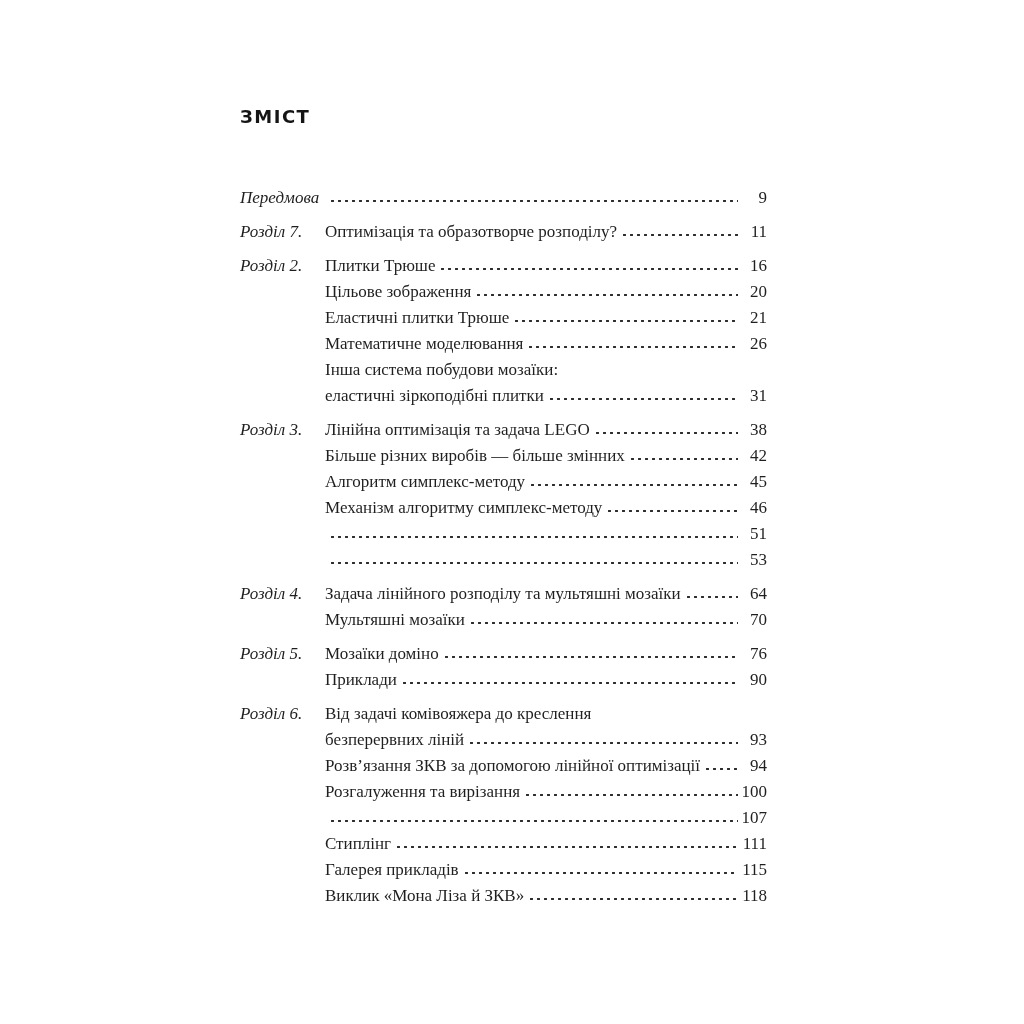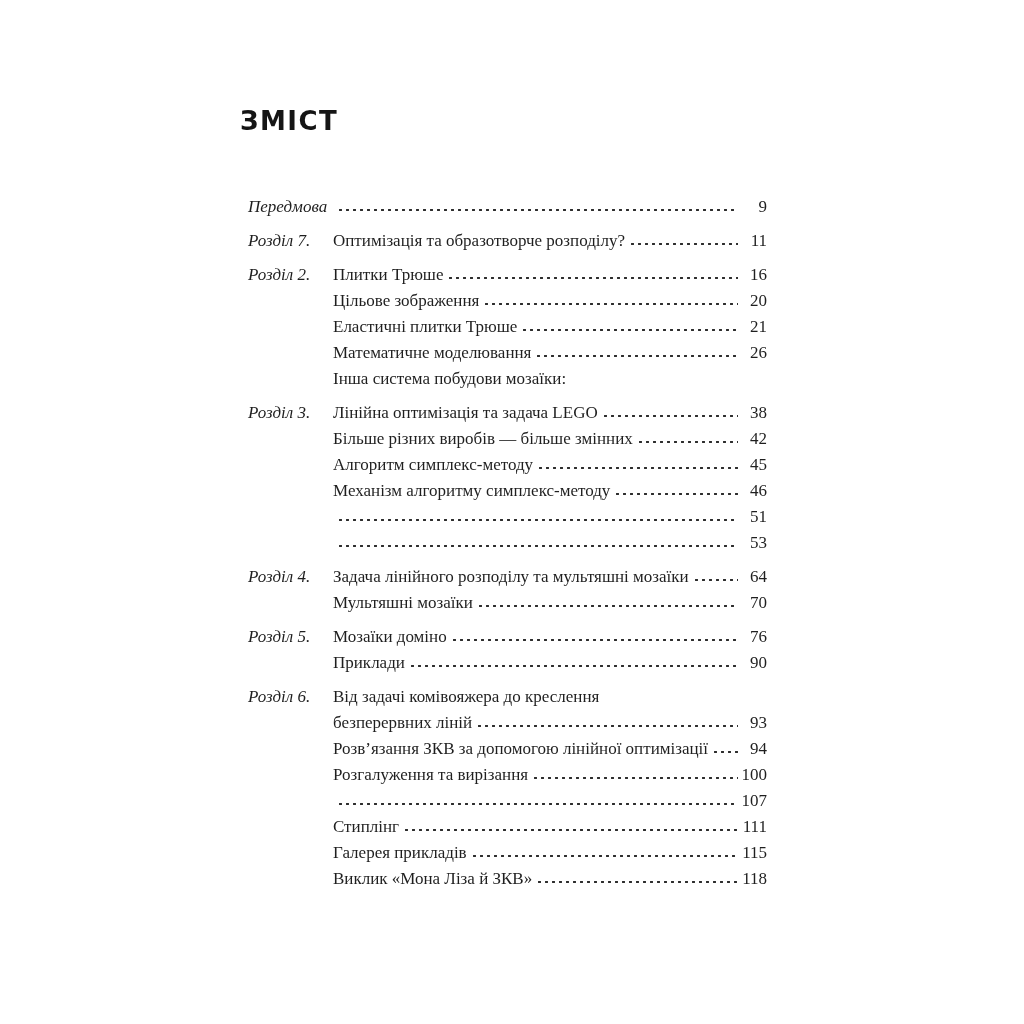--- a/index.html
+++ b/index.html
@@ -14,28 +14,27 @@
     position: absolute;
     left: 240px;
     top: 106px;
     width: 527px;
     color: #1f1f1f;
     font-family: "Liberation Serif", "DejaVu Serif", serif;
   }
   .page-title {
     font-family: "DejaVu Sans", "Liberation Sans", sans-serif;
     font-weight: 700;
-    font-size: 26px;
+    font-size: 18px;
     letter-spacing: 1.5px;
     color: #151515;
     margin: 0 0 58px 0;
   }
   .toc-list {
     font-size: 17px;
-    margin-left: 8px;
   }
   .row {
     display: flex;
     align-items: flex-start;
     line-height: 26px;
   }
   .row.group {
     margin-top: 8px;
   }
   .label {
@@ -139,20 +138,25 @@
             <span class="page-num">26</span>
           </div>
         </div>
       </div>
       <div class="row">
         <span class="label"></span>
         <div class="content">
           <div class="line">
             <span class="title">Інша система побудови мозаїки:</span>
           </div>
+          <div class="line">
+            <span class="title">еластичні зіркоподібні плитки</span>
+            <span class="dots"></span>
+            <span class="page-num">31</span>
+          </div>
         </div>
       </div>
       <div class="row group">
         <span class="label">Розділ 3.</span>
         <div class="content">
           <div class="line">
             <span class="title">Лінійна оптимізація та задача LEGO</span>
             <span class="dots"></span>
             <span class="page-num">38</span>
           </div>

